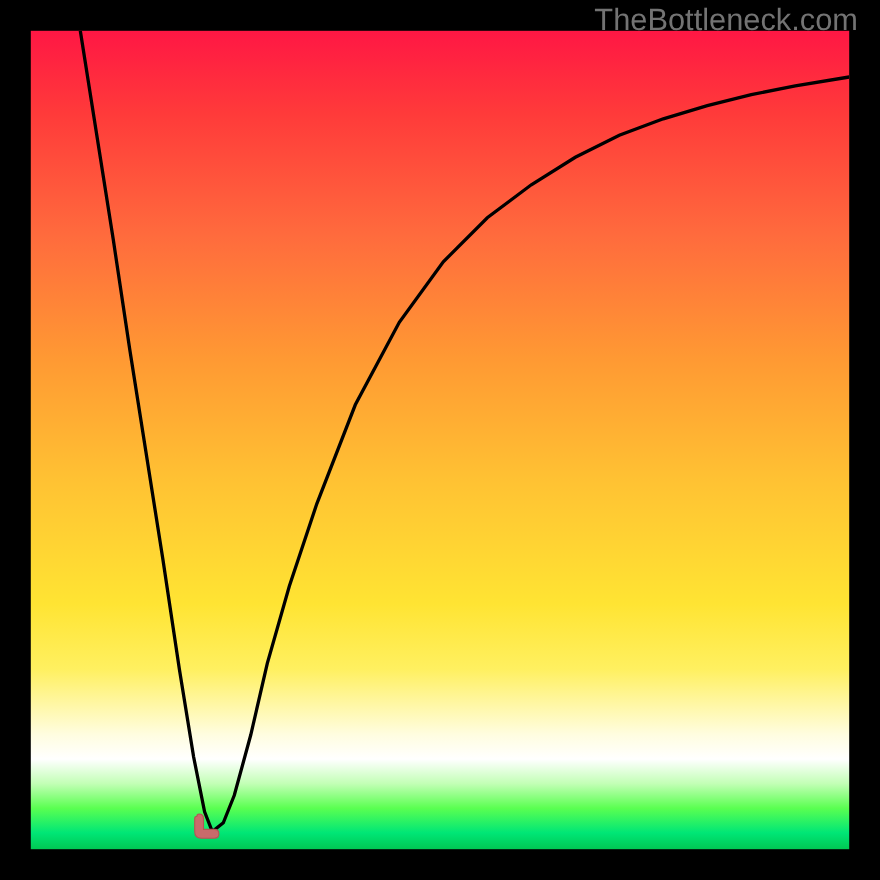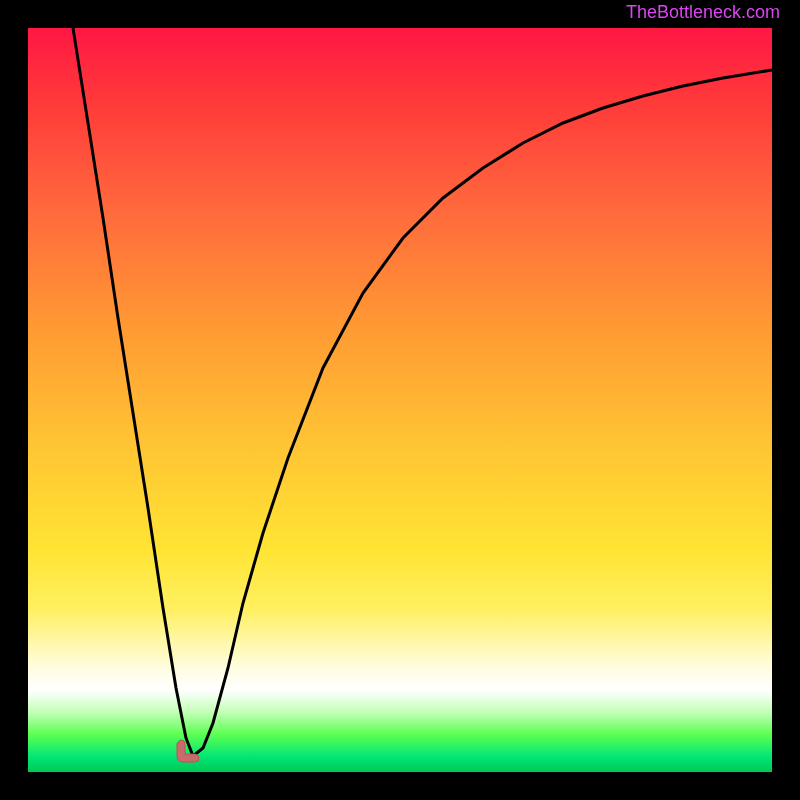--- a/index.html
+++ b/index.html
@@ -8,22 +8,22 @@
     width: 800px;
     height: 800px;
     background: #000;
     position: relative;
     font-family: Arial, sans-serif;
   }
   .watermark {
     position: absolute;
     top: 2px;
     right: 20px;
-    color: #d946ef;
-    font-size: 18px;
+    color: #737373;
+    font-size: 28px;
     font-weight: normal;
     z-index: 10;
   }
   .chart-frame {
     position: absolute;
     top: 28px;
     left: 28px;
     width: 744px;
     height: 744px;
     background: #000;

